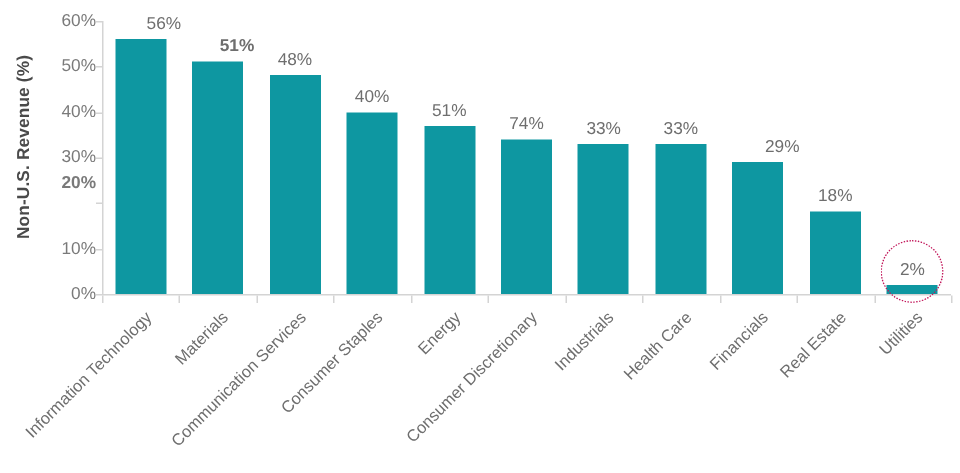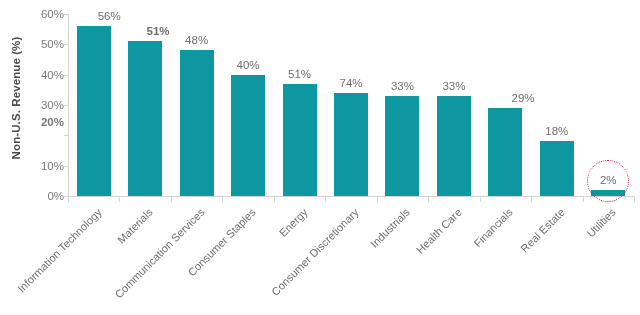--- a/index.html
+++ b/index.html
@@ -185,21 +185,21 @@
       <div class="bar" style="left: 266px; width: 34px; height: 103.133px; background: rgb(14, 151, 161);"></div>
       <div class="bar-label" style="left: 256px; width: 54px; top: 62.8667px;">74%</div>
       <div class="x-tick-mark" style="left: 308.727px;"></div>
       <div class="bar" style="left: 317.455px; width: 34px; height: 100.1px; background: rgb(14, 151, 161);"></div>
       <div class="bar-label" style="left: 307.455px; width: 54px; top: 65.9px;">33%</div>
       <div class="x-tick-mark" style="left: 360.182px;"></div>
       <div class="bar" style="left: 368.909px; width: 34px; height: 100.1px; background: rgb(14, 151, 161);"></div>
       <div class="bar-label" style="left: 358.909px; width: 54px; top: 65.9px;">33%</div>
       <div class="x-tick-mark" style="left: 411.636px;"></div>
       <div class="bar" style="left: 420.364px; width: 34px; height: 87.9667px; background: rgb(14, 151, 161);"></div>
-      <div class="bar-label" style="left: 428px; width: 54px; top: 78.0333px;">29%</div>
+      <div class="bar-label" style="left: 411px; width: 54px; top: 78.0333px; text-align: right;">29%</div>
       <div class="x-tick-mark" style="left: 463.091px;"></div>
       <div class="bar" style="left: 471.818px; width: 34px; height: 54.6px; background: rgb(14, 151, 161);"></div>
       <div class="bar-label" style="left: 461.818px; width: 54px; top: 111.4px;">18%</div>
       <div class="x-tick-mark" style="left: 514.545px;"></div>
       <div class="bar" style="left: 523.273px; width: 34px; height: 6.06667px; background: rgb(14, 151, 161);"></div>
       <div class="bar-label" style="left: 513.273px; width: 54px; top: 159.933px;">2%</div>
       <div class="x-tick-mark" style="left: 566px;"></div>
       <div class="x-tick-mark" style="left: 0px;"></div>
       <div id="highlight-circle" style="left: 519.273px; top: 145.933px; width: 42px; height: 42px; border-color: rgb(194, 24, 91);"></div>
     </div>

